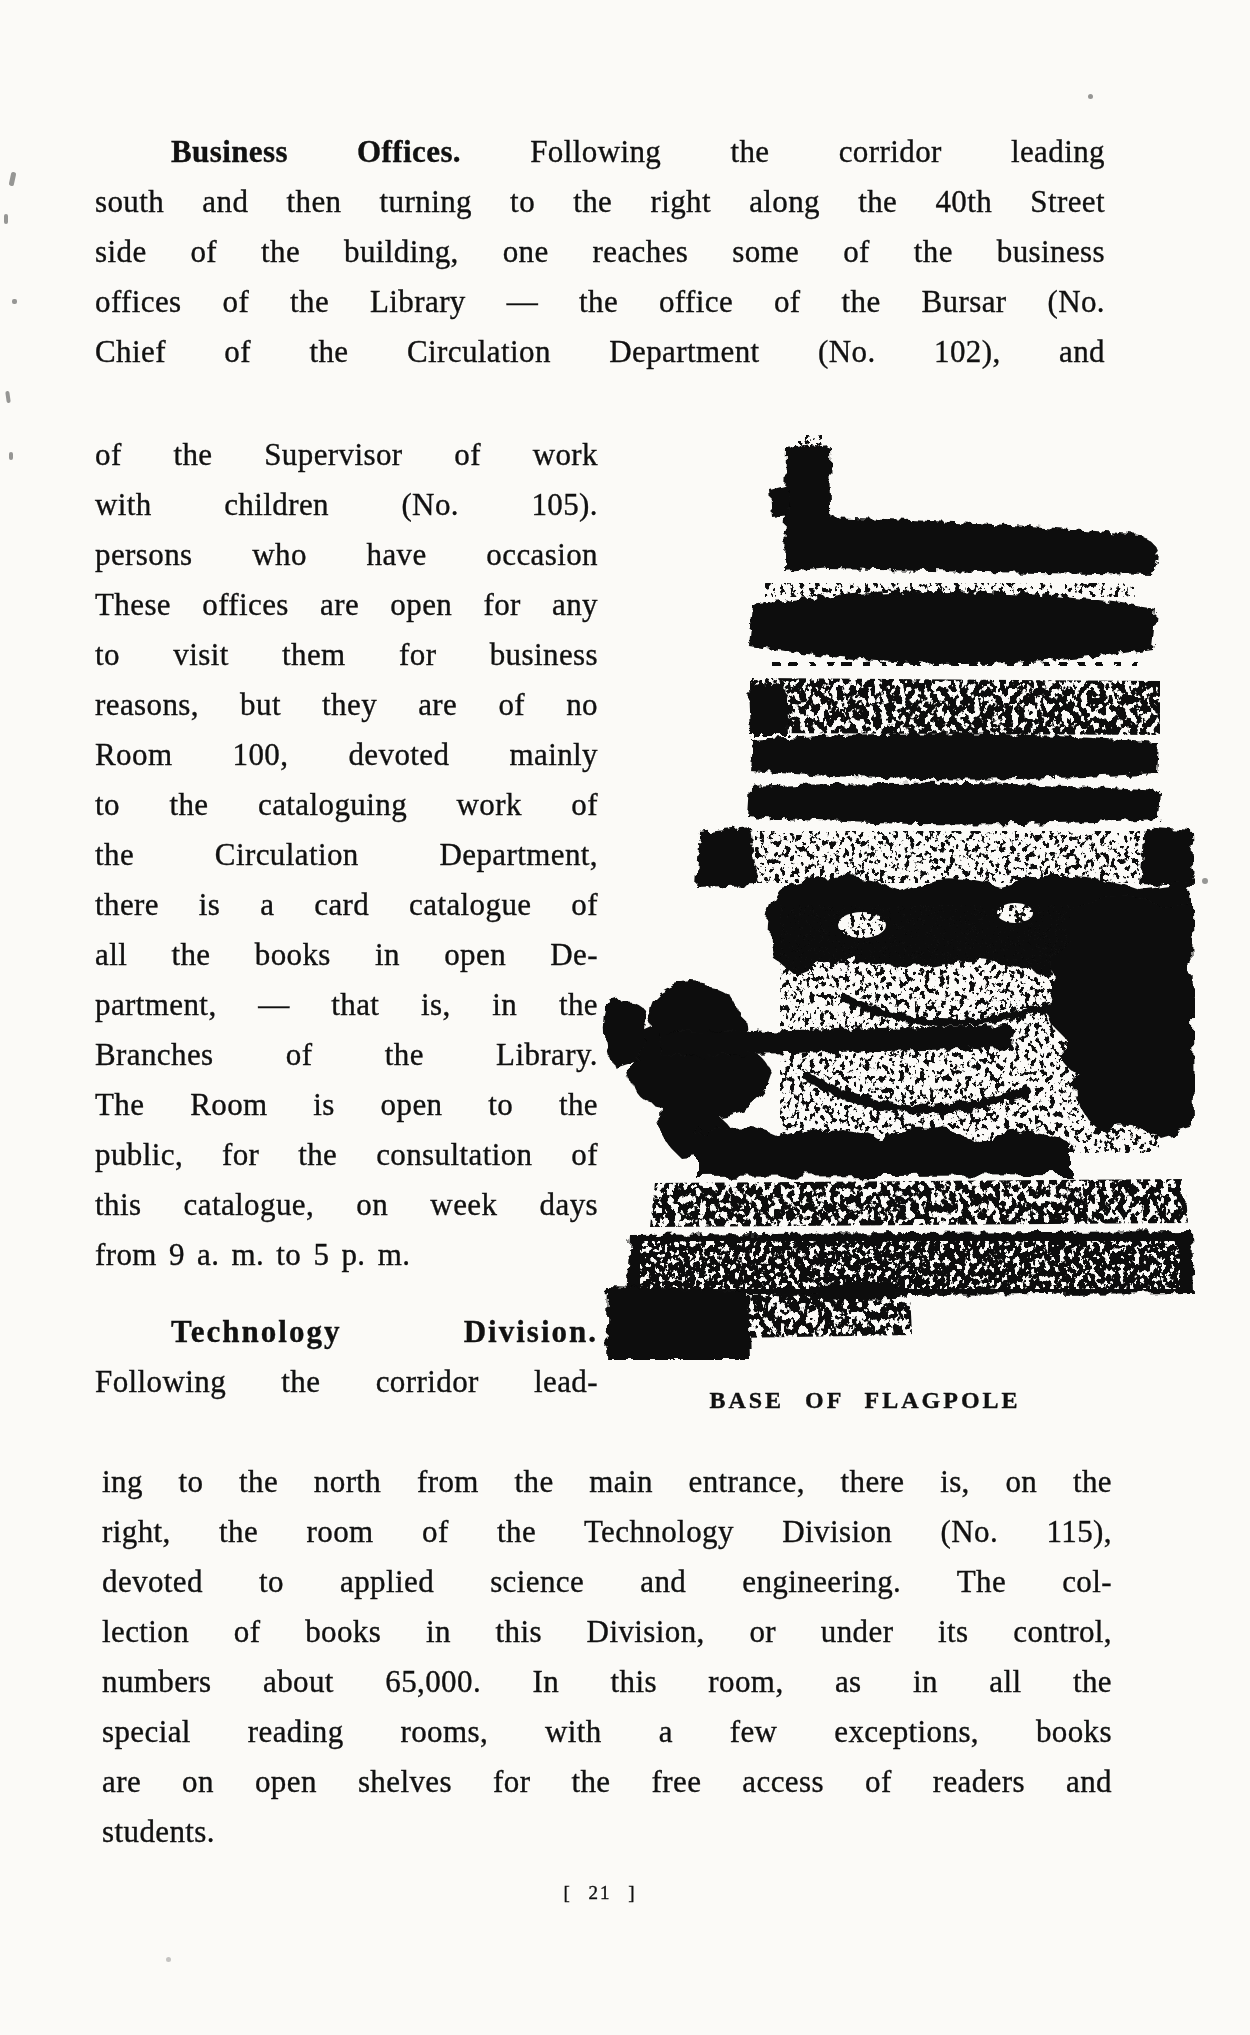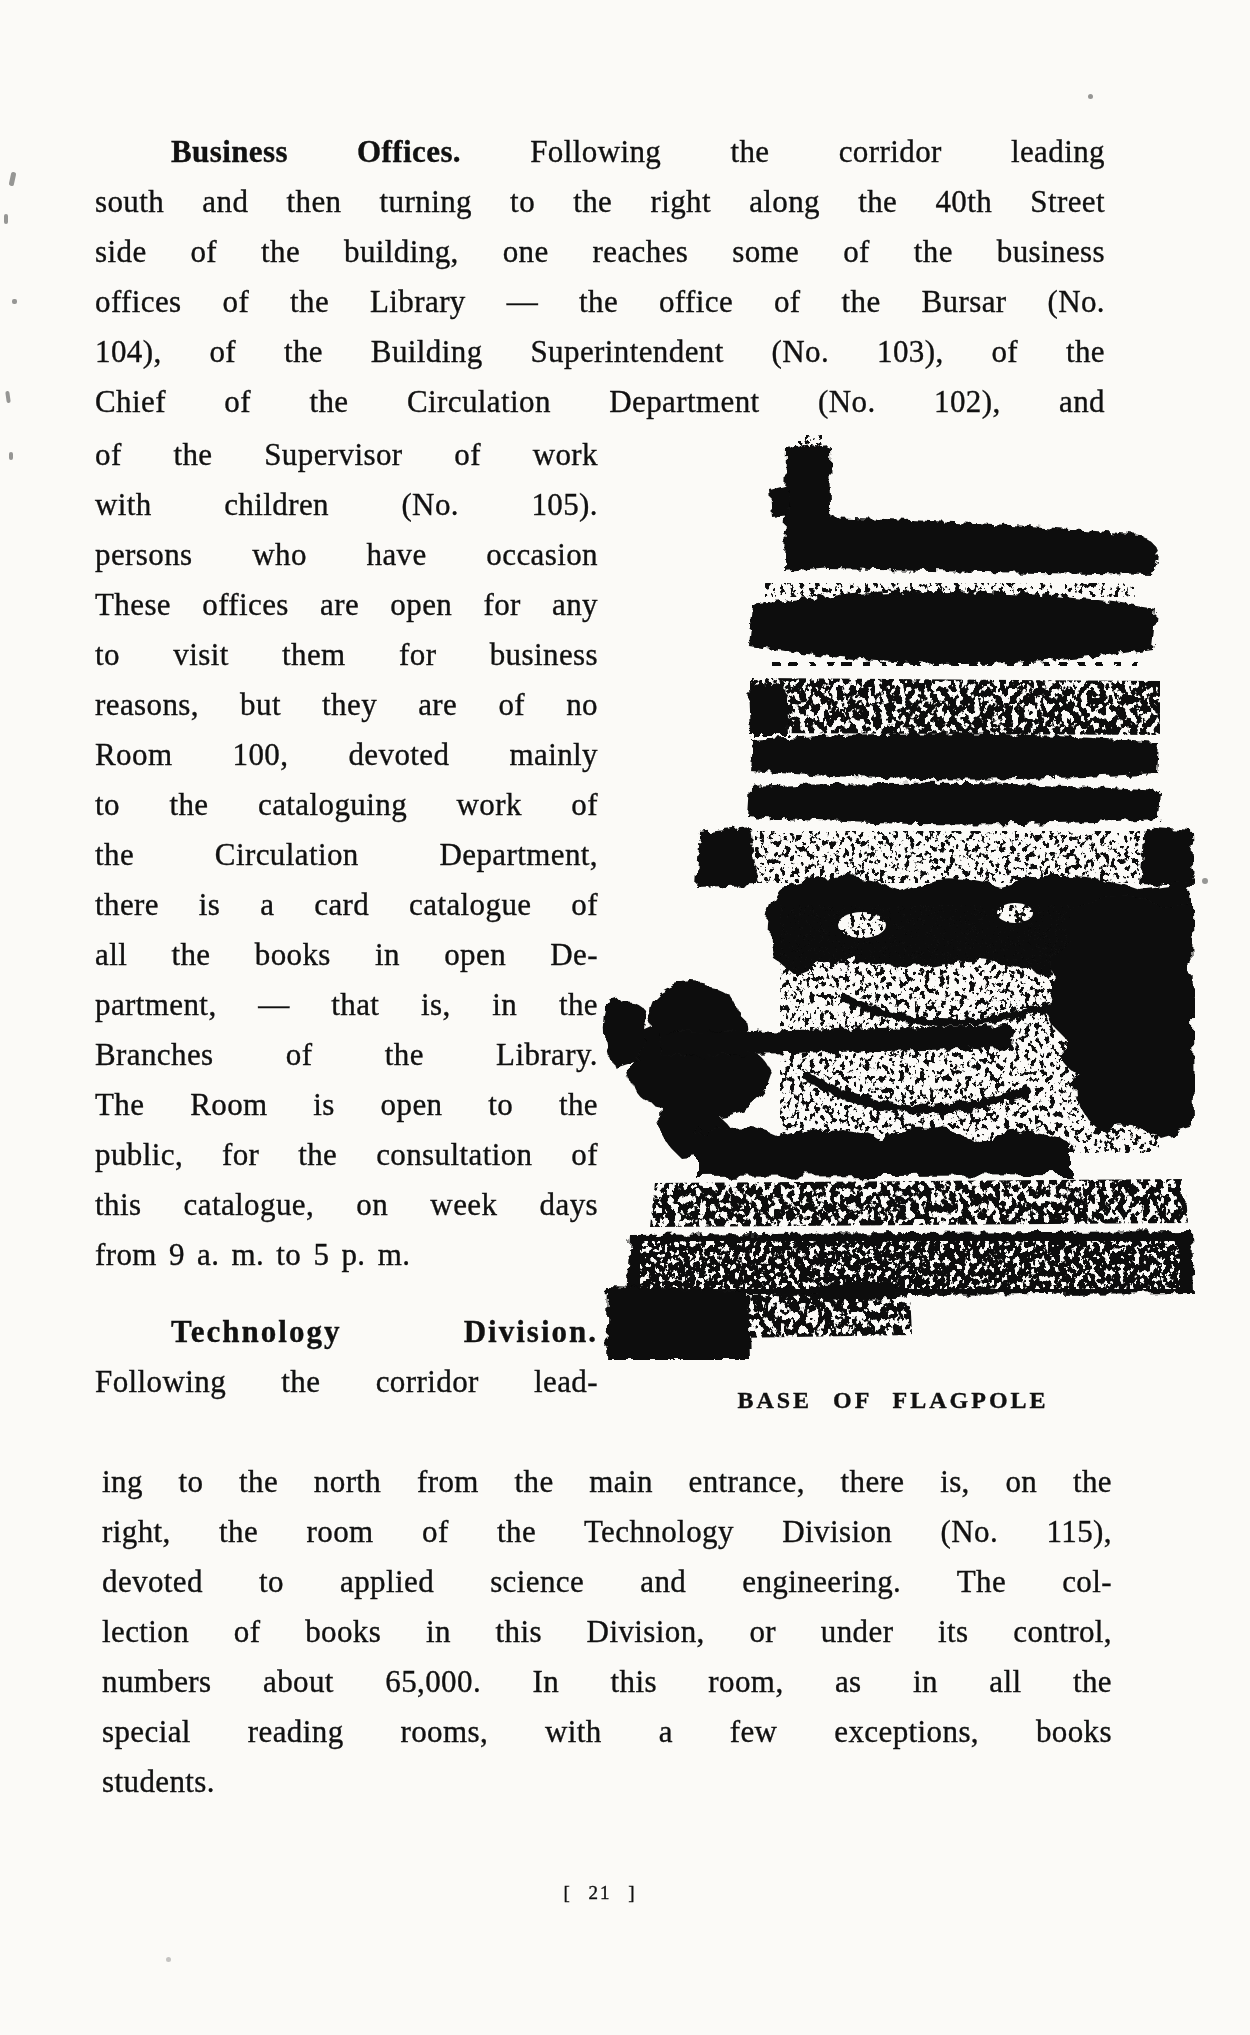--- a/index.html
+++ b/index.html
@@ -41,21 +41,20 @@
 
   <section class="block" style="left:95px; top:127px; width:1010px;">
     <div class="tline indent">
       <span class="bold">Business Offices.</span>
       <span>Following the corridor leading</span>
     </div>
     <div>
         <div class="tline">south and then turning to the right along the 40th Street</div>
         <div class="tline">side of the building, one reaches some of the business</div>
         <div class="tline">offices of the Library — the office of the Bursar (No.</div>
-        <div class="tline">104), of the Building Superintendent (No. 103), of the</div>
         <div class="tline">Chief of the Circulation Department (No. 102), and</div>
       </div>
   </section>
 
   <section class="block" style="left:95px; top:430px; width:503px;">
     <div>
         <div class="tline">of the Supervisor of work</div>
         <div class="tline">with children (No. 105).</div>
         <div class="tline">persons who have occasion</div>
         <div class="tline">These offices are open for any</div>
@@ -156,30 +155,31 @@
         <path filter="url(#rough)" d="M8,852 L148,856 L150,925 L6,925 Z"></path>
 
         <path filter="url(#rough)" d="M218,850 L295,847 L296,864 L218,866 Z"></path>
         <circle cx="340" cy="858" r="3"></circle>
         <circle cx="392" cy="856" r="2.5"></circle>
         <circle cx="455" cy="857" r="2"></circle>
       </g>
     </svg>
   </figure>
 
-  <div class="block caption" style="left:628px; top:1385px; width:530px;">BASE OF FLAGPOLE</div>
+  <div class="block caption" style="left:600px; top:1385px; width:530px;">BASE OF FLAGPOLE</div>
 
   <section class="block" style="left:102px; top:1457px; width:1010px;">
     <div>
         <div class="tline">ing to the north from the main entrance, there is, on the</div>
         <div class="tline">right, the room of the Technology Division (No. 115),</div>
         <div class="tline">devoted to applied science and engineering. The col-</div>
         <div class="tline">lection of books in this Division, or under its control,</div>
         <div class="tline">numbers about 65,000. In this room, as in all the</div>
         <div class="tline">special reading rooms, with a few exceptions, books</div>
+        <div class="tline">are on open shelves for the free access of readers and</div>
         <div class="tline last">students.</div>
       </div>
   </section>
 
   <div class="block pagenum" style="left:95px; top:1873px; width:1010px;">[ 21 ]</div>
 
   <div class="speck" style="left:10px; top:172px; width:5px; height:14px; transform:rotate(12deg);"></div>
   <div class="speck" style="left:4px; top:214px; width:4px; height:10px;"></div>
   <div class="speck" style="left:12px; top:299px; width:5px; height:5px;"></div>
   <div class="speck" style="left:6px; top:391px; width:4px; height:12px; transform:rotate(-8deg);"></div>

